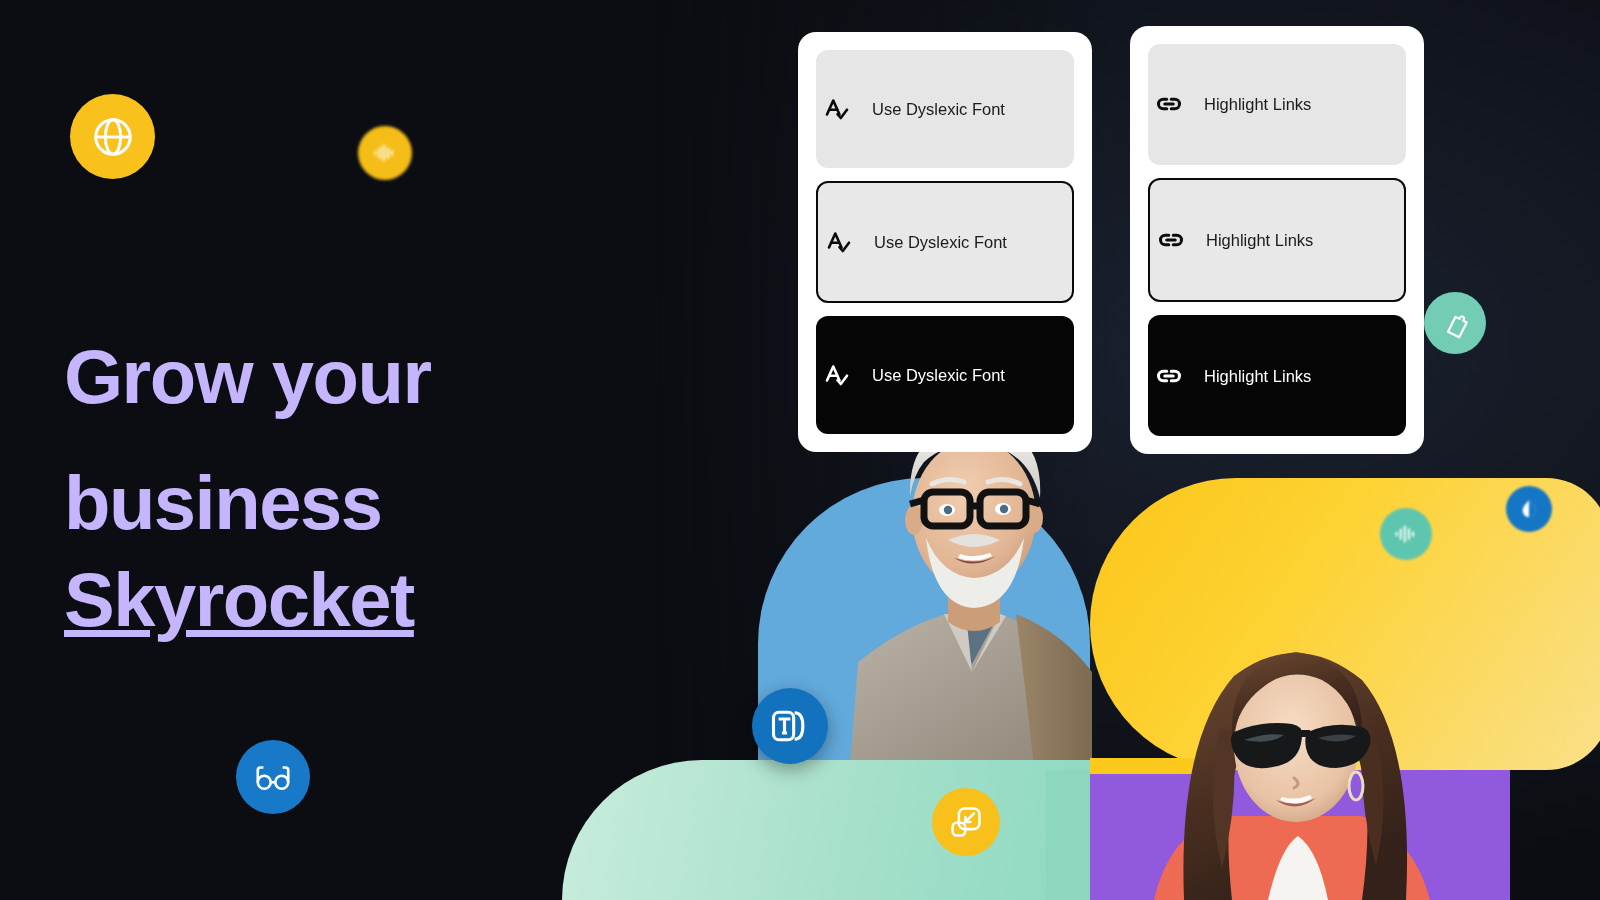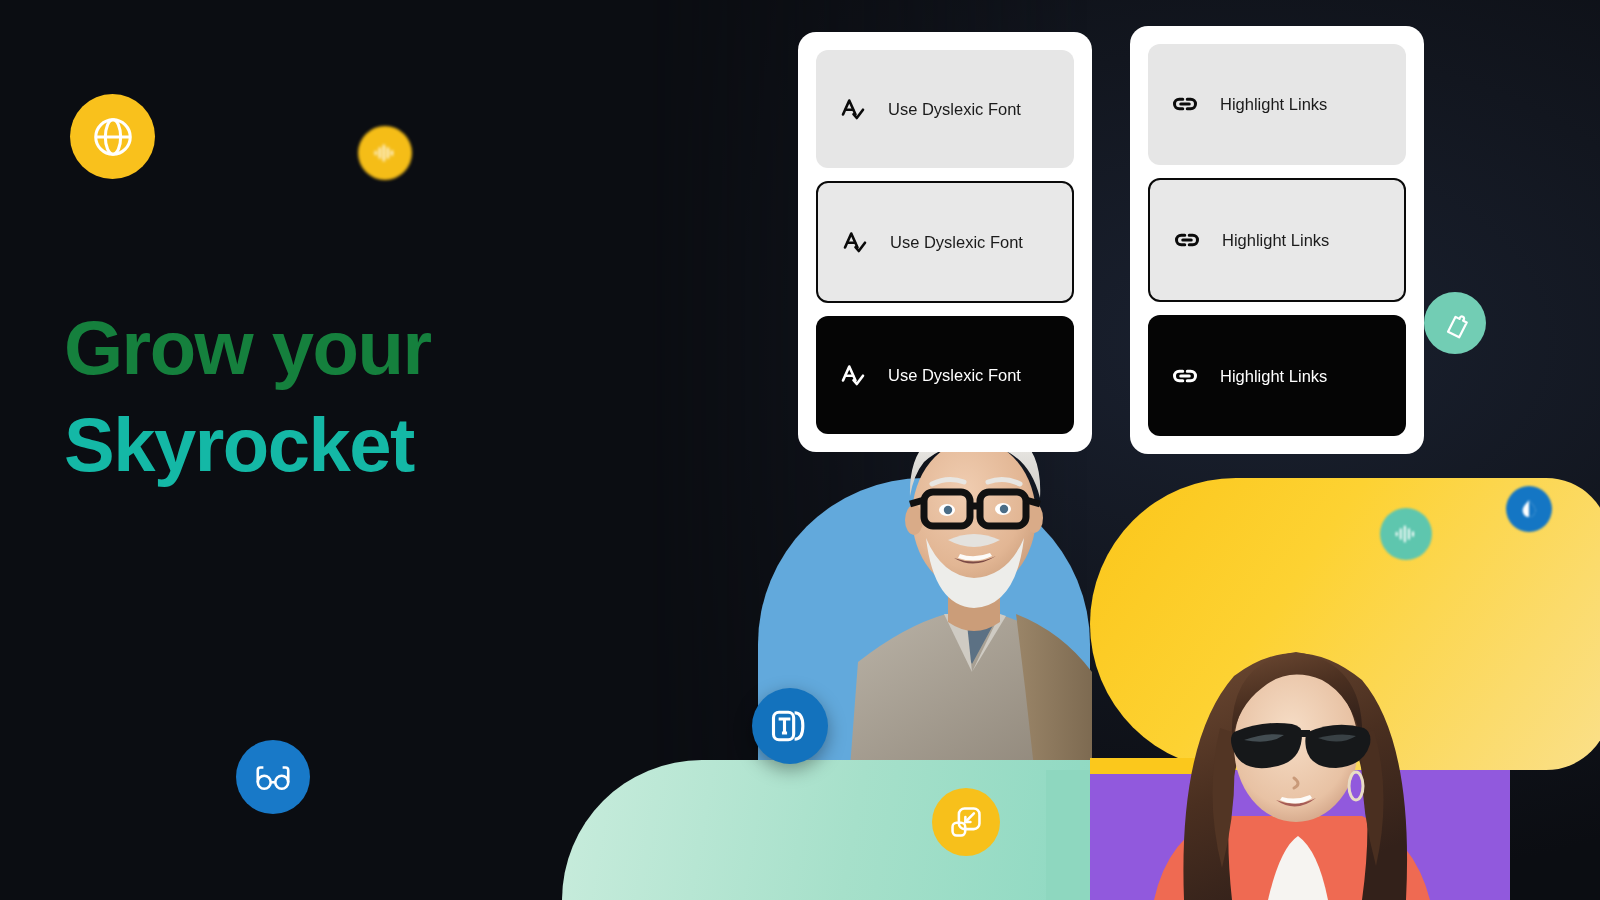--- a/index.html
+++ b/index.html
@@ -16,22 +16,22 @@
   .bg-base{position:absolute;inset:0;background:
       radial-gradient(1100px 700px at 78% 38%, #1a2130 0%, #12161f 42%, #0b0d12 78%);}
   .bg-flat{position:absolute;inset:0;background:#0b0d12;
      -webkit-mask-image:linear-gradient(90deg,#000 0 40%,transparent 68%);
              mask-image:linear-gradient(90deg,#000 0 40%,transparent 68%);}
 
   
   .headline{position:absolute;left:64px;top:248px;width:660px;
     font-size:76px;line-height:1.28;font-weight:700;letter-spacing:-1.5px;}
   .headline .l{display:block;white-space:nowrap;}
-  .blue{color:#15803d;}
-  .yellow{color:#14b8a6;}
+  .blue{color:#c4b5fd;margin-top:29px;}
+  .yellow{color:#c4b5fd;text-decoration:underline;}
 
   
   .badge{position:absolute;border-radius:50%;display:flex;align-items:center;
     justify-content:center;}
   .badge svg{display:block;}
   .b-globe{left:70px;top:94px;width:85px;height:85px;background:#f9c11c;}
   .b-wave-sm{left:358px;top:126px;width:54px;height:54px;background:#f5bd17;filter:blur(1.6px);}
   .b-glasses{left:236px;top:740px;width:74px;height:74px;background:#1879c8;filter:blur(.5px);}
   .b-text{left:752px;top:688px;width:76px;height:76px;background:#1372bd;
     box-shadow:0 6px 18px rgba(0,0,0,.35);}
@@ -65,21 +65,21 @@
     background:radial-gradient(closest-side,rgba(120,150,190,.30),rgba(120,150,190,0) 72%);
     filter:blur(10px);}
   .card{position:relative;background:#ffffff;border-radius:18px;padding:18px;
     box-sizing:border-box;display:flex;flex-direction:column;gap:13px;}
   .card-a{left:798px;top:32px;}
   .card-b{left:1130px;top:26px;}
   .card-a .card{width:294px;height:420px;}
   .card-b .card{width:294px;height:428px;justify-content:flex-end;}
 
   .opt{display:flex;align-items:center;gap:18px;border-radius:12px;
-    padding:0 20px;box-sizing:border-box;flex:1;}
+    padding:0 4px;box-sizing:border-box;flex:1;}
   .opt.plain{background:#e6e6e6;}
   .opt.outlined{background:#e8e8e8;border:2.5px solid #0a0a0a;}
   .opt.filled{background:#050505;}
   .opt .ic{width:34px;flex:0 0 34px;display:flex;align-items:center;justify-content:center;}
   .opt .lbl{font-size:16.5px;line-height:1.35;color:#1b1b1b;font-weight:400;}
   .opt.filled .lbl{color:#ffffff;}
   .opt .lbl.one{white-space:nowrap;}
 </style>
 </head>
 <body>
@@ -208,20 +208,21 @@
         <path d="M128 200 q20 14 40 -2 q-20 10 -40 2 Z" fill="#a75d56"></path>
         <path d="M132 200 q18 8 32 -2 l-2 -3 q-14 6 -28 2 Z" fill="#fdfbf8"></path>
 
         <ellipse cx="208" cy="186" rx="7" ry="14" fill="none" stroke="#e8dcc4" stroke-width="3"></ellipse>
       </g>
     </svg>
   </div>
 
   <h1 class="headline">
     <span class="l blue">Grow your</span>
+    <span class="l blue">business</span>
     <span class="l yellow">Skyrocket</span>
   </h1>
 
   <div class="badge b-globe">
     <svg width="46" height="46" viewBox="0 0 24 24" fill="none" stroke="#ffffff" stroke-width="1.6">
       <circle cx="12" cy="12" r="9"></circle>
       <ellipse cx="12" cy="12" rx="4" ry="9"></ellipse>
       <path d="M3 12h18"></path>
     </svg>
   </div>

